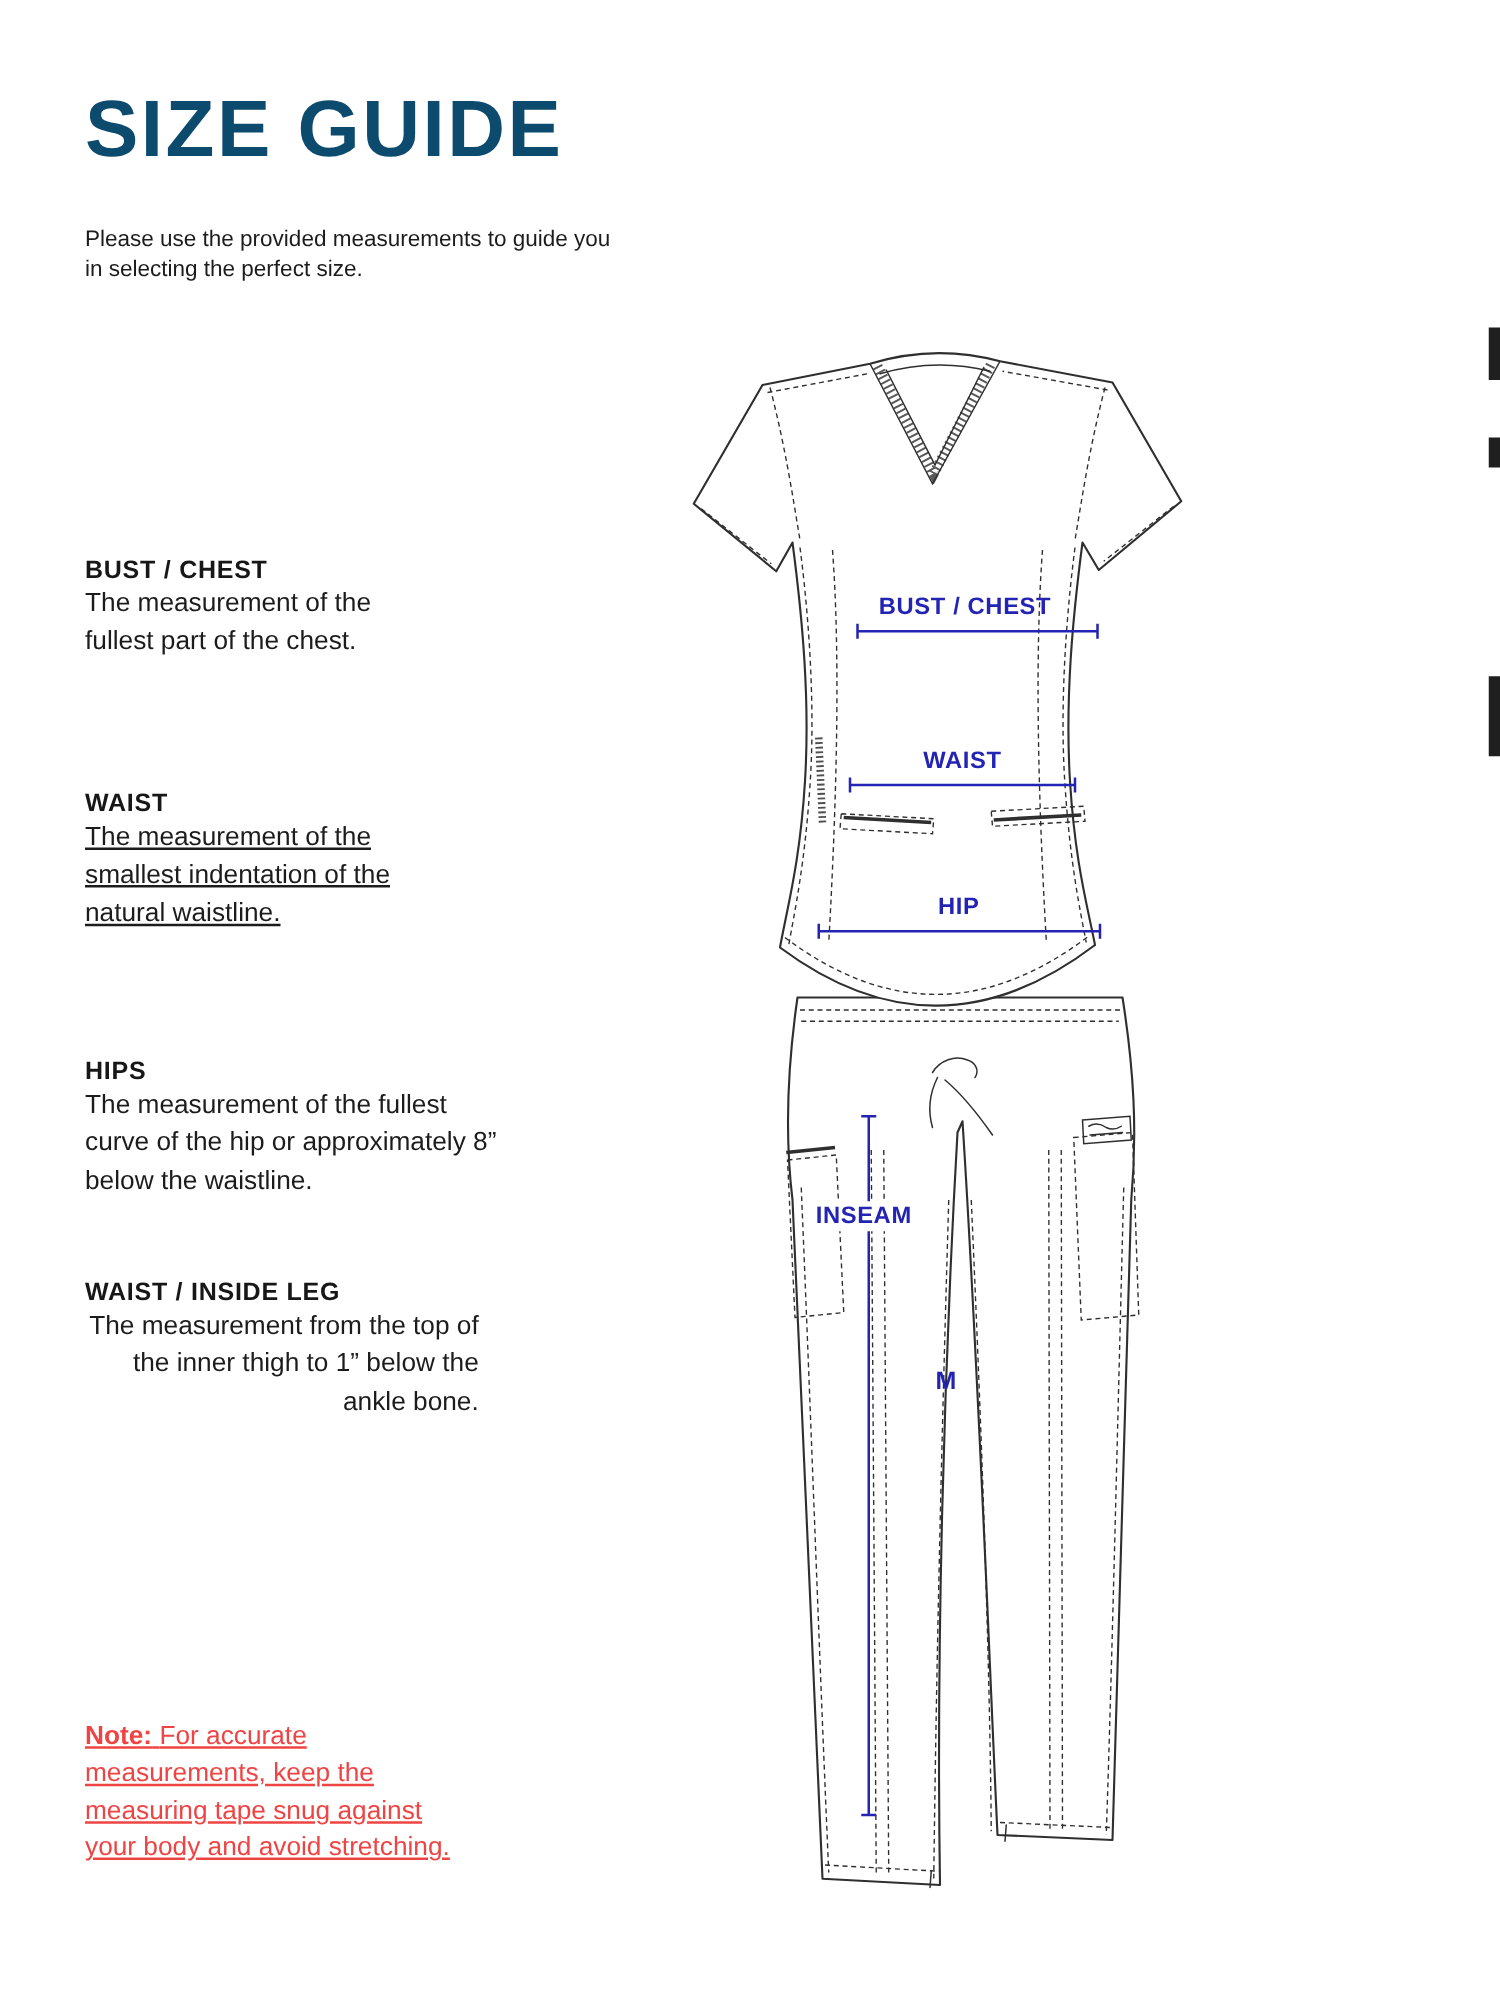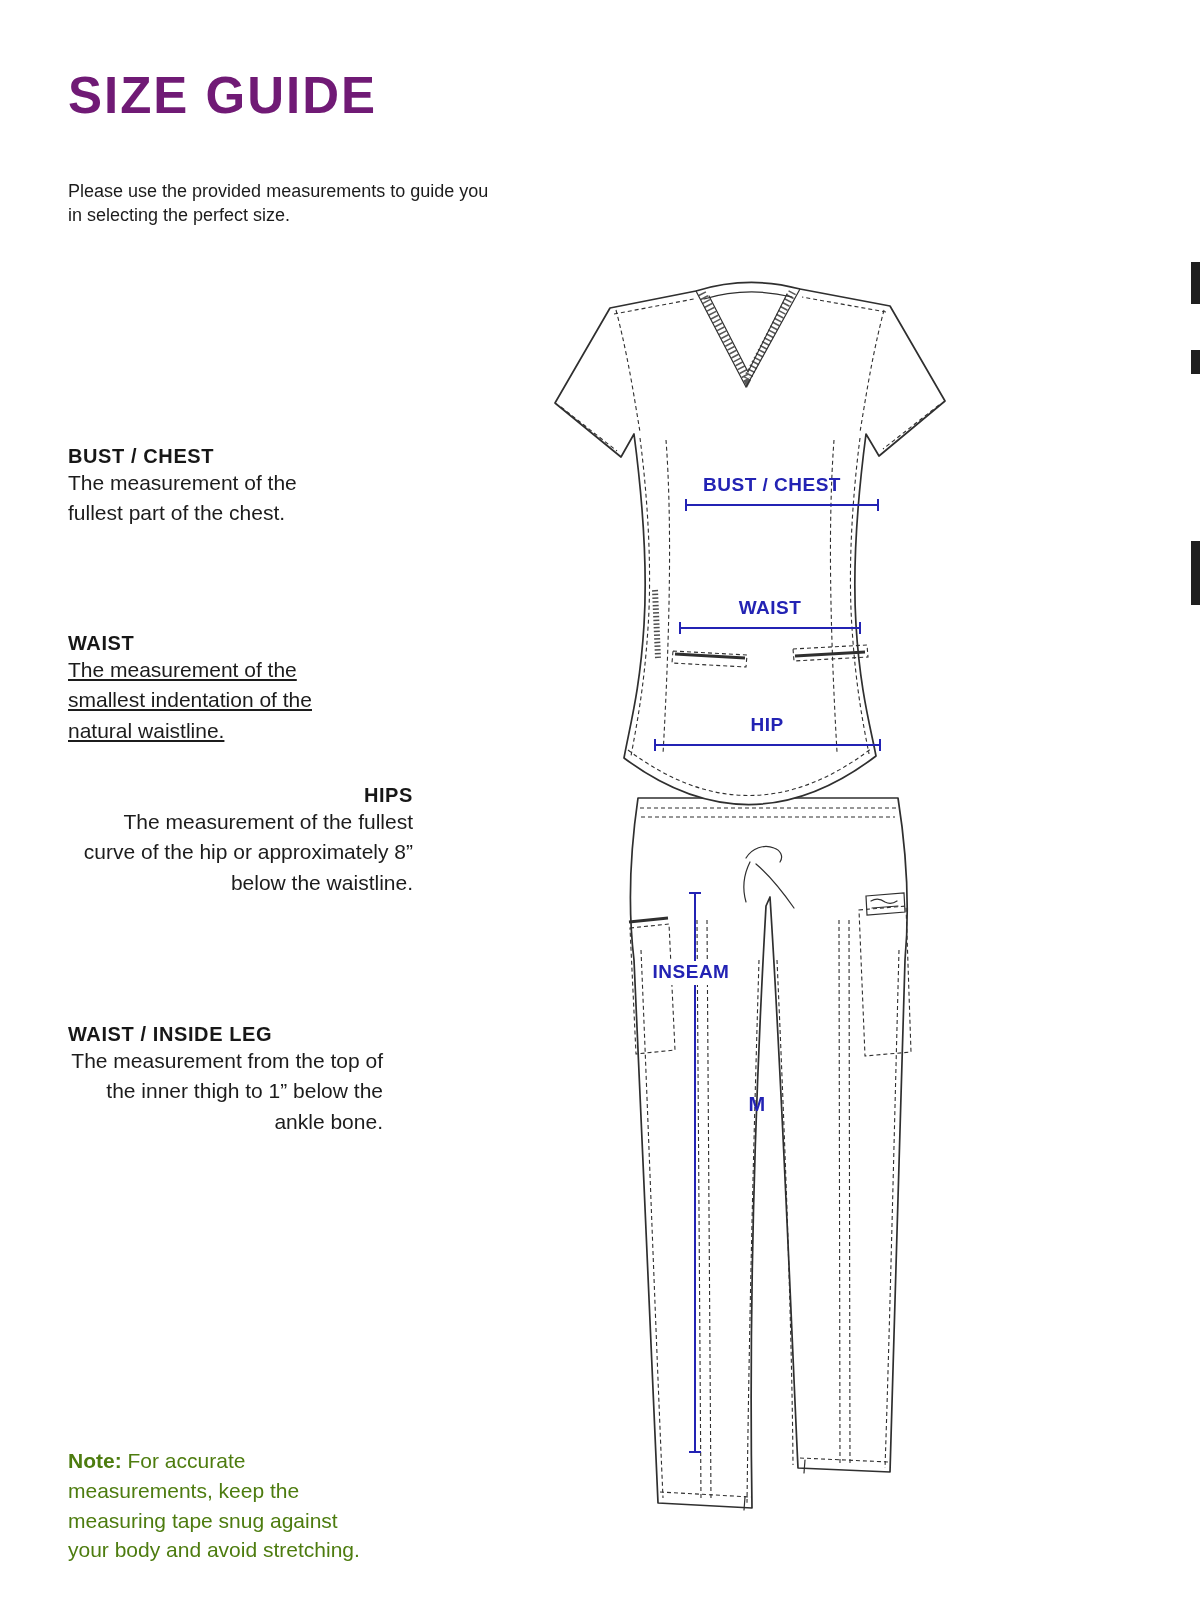--- a/index.html
+++ b/index.html
@@ -6,37 +6,37 @@
   :root { --accent:#2323b4; --line:#2f2f2f; --ink:#1d1d1d; }
   html,body { background:#fff; }
   body {
     width:1200px; height:1600px; position:relative; overflow:hidden;
     font-family:"Liberation Sans", sans-serif; color:var(--ink);
   }
   #page { position:absolute; inset:0; background:#fff; }
 
   .title {
     position:absolute; left:68px; top:66px;
-    font-size:51px; font-weight:bold; letter-spacing:2px; color:#701a75;
+    font-size:64px; font-weight:bold; letter-spacing:2px; color:#0c4a6e;
   }
   .intro {
     position:absolute; left:68px; top:180px; width:430px;
     font-size:18px; line-height:1.32; color:#1c1c1c;
   }
   .sec { position:absolute; left:68px; }
   .sec h3 { font-size:20px; font-weight:bold; letter-spacing:.6px; color:#171717; }
   .sec p  { font-size:21px; line-height:1.45; color:#1c1c1c; }
   .sec-0 { top:445px; } .sec-0 p { width:280px; }
   .sec-1 { top:632px; } .sec-1 p { width:285px;text-decoration:underline; }
-  .sec-2 { top:784px;text-align:right; } .sec-2 p { width:345px; }
+  .sec-2 { top:846px; } .sec-2 p { width:345px; }
   .sec-3 { top:1023px; } .sec-3 p { width:315px;text-align:right; }
 
   .note {
-    position:absolute; left:68px; top:1446px; width:315px;
-    font-size:21px; line-height:1.42; color:#4d7c0f;
+    position:absolute; left:68px; top:1374px; width:315px;
+    font-size:21px; line-height:1.42; color:#ef4444;text-decoration:underline;
   }
   .note b { font-weight:bold; }
 
   #diagram { position:absolute; left:500px; top:260px; width:520px; height:1300px; }
 
   
   .o   { fill:#ffffff; stroke:var(--line); stroke-width:1.7; stroke-linejoin:round; }
   .s   { fill:none; stroke:var(--line); stroke-width:1.2; stroke-linecap:round; }
   .s3  { fill:none; stroke:var(--line); stroke-width:3; }
   .d   { fill:none; stroke:var(--line); stroke-width:1.1; stroke-dasharray:4 3; }

